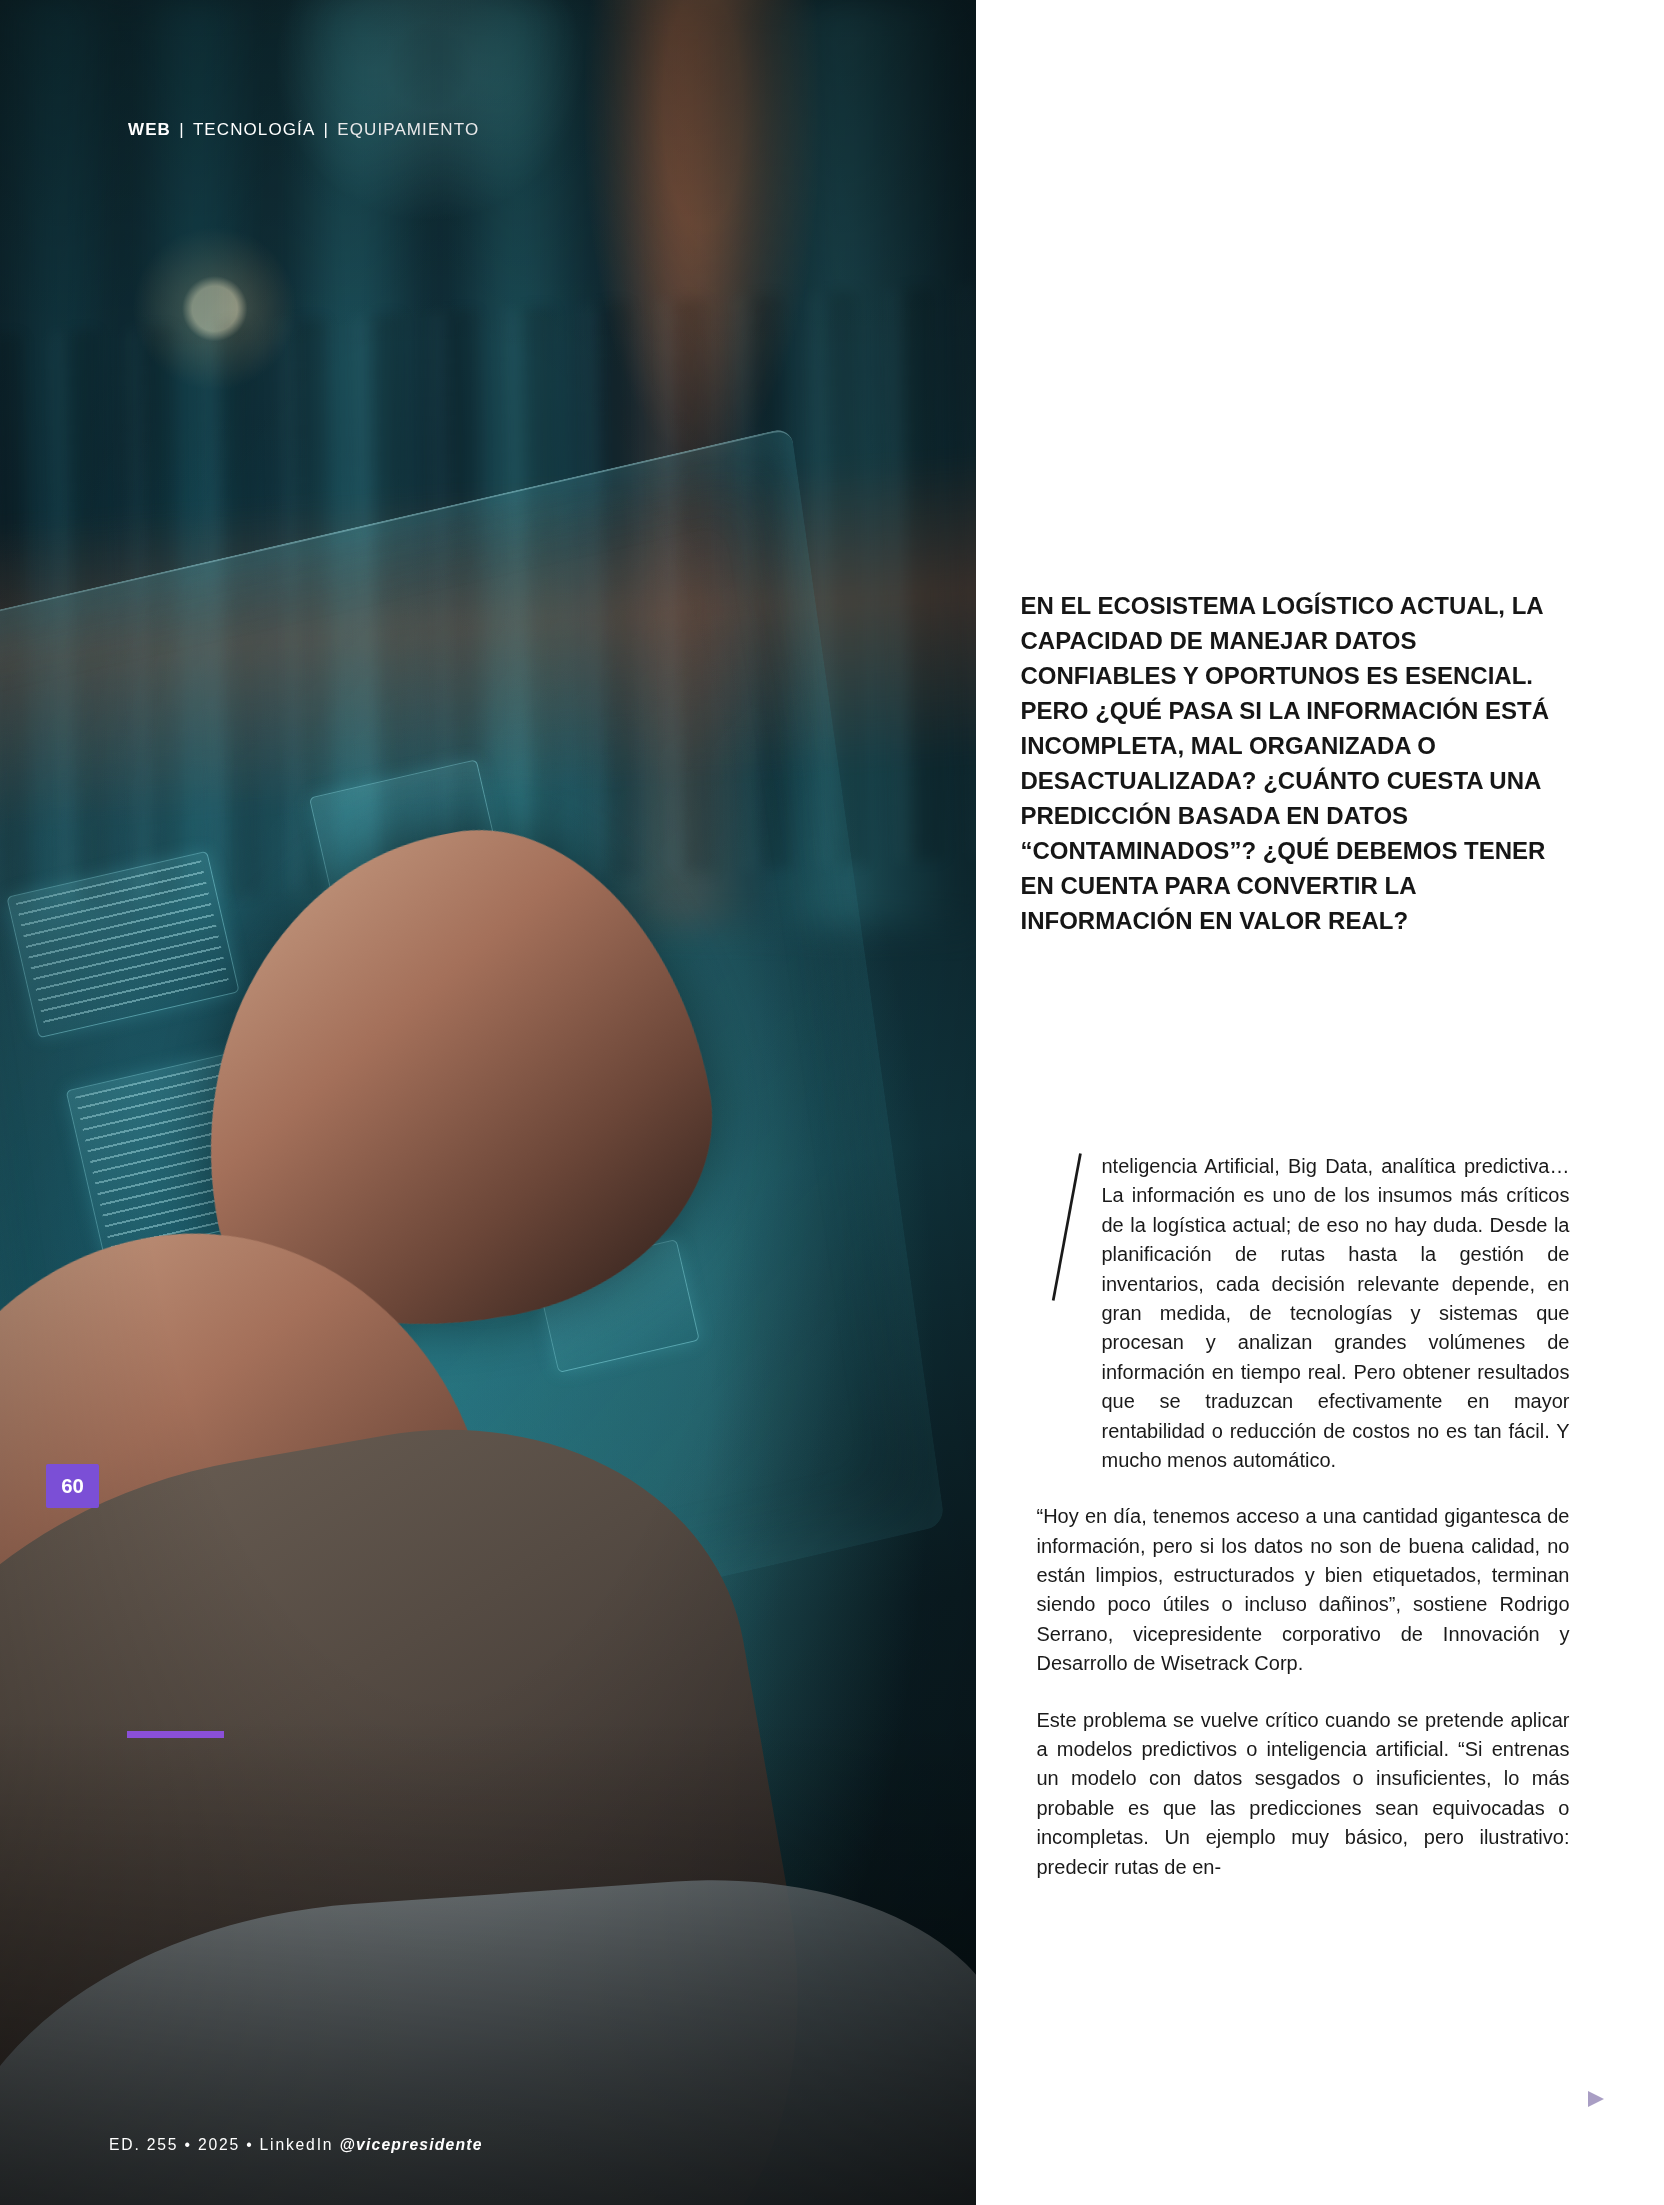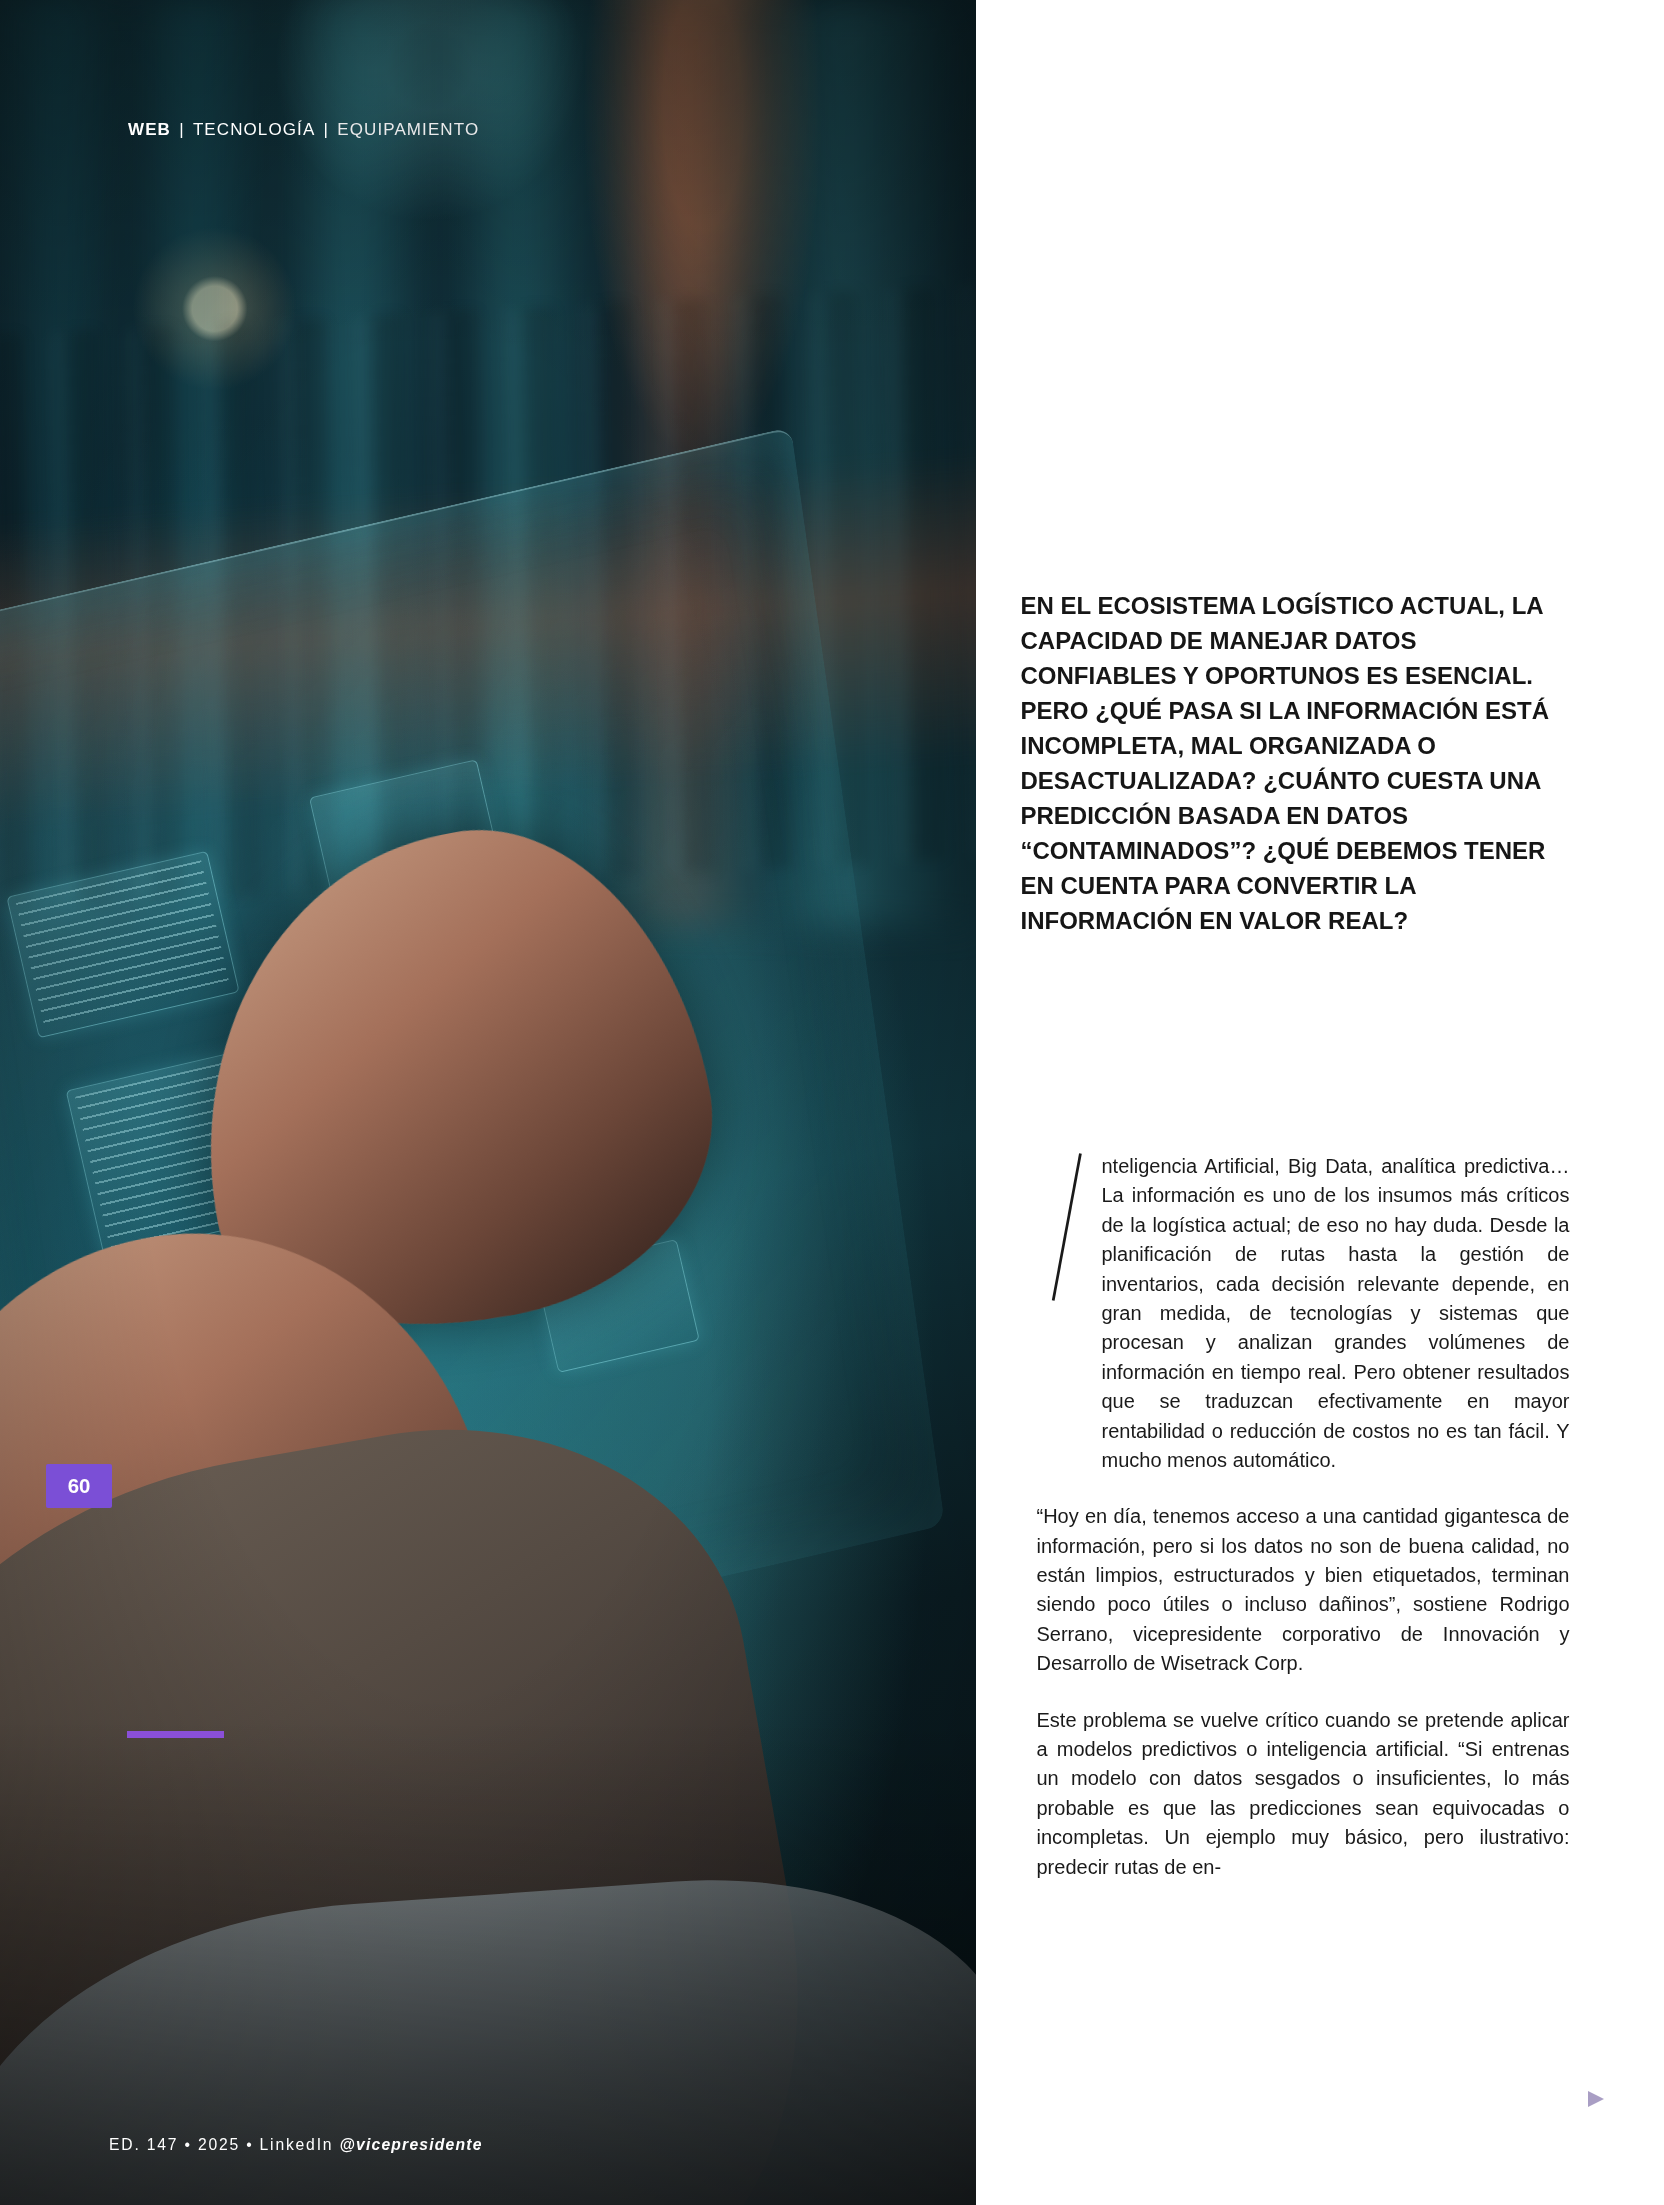--- a/index.html
+++ b/index.html
@@ -187,21 +187,21 @@
     display: inline-block;
     margin: 0 8.2px;
     color: #ffffff;
     font-weight: 300;
   }
 
   .page-number {
     position: absolute;
     left: 46px;
     top: 1464px;
-    width: 66px;
+    width: 53px;
     height: 44px;
     background: #7b4fd6;
     color: #ffffff;
     font-size: 20.4px;
     font-weight: 700;
     display: flex;
     align-items: center;
     justify-content: center;
     border-radius: 2px;
   }
@@ -317,21 +317,21 @@
   <div class="photo-vignette"></div>
 
   <div class="kicker">
     <span class="k-strong">WEB</span><span class="k-sep">|</span><span class="k-mid">TECNOLOGÍA</span><span class="k-sep">|</span><span class="k-light">EQUIPAMIENTO</span>
   </div>
 
   <div class="page-number">60</div>
   <div class="accent-dash"></div>
 
   <div class="footer-line">
-    <span>ED. 147 • 2025 • LinkedIn</span>
+    <span>ED. 255 • 2025 • LinkedIn</span>
     <span class="f-b">@vicepresidente</span>
   </div>
 </div>
 
 <div class="content">
 
 
   <p class="standfirst">EN EL ECOSISTEMA LOGÍSTICO ACTUAL, LA CAPACIDAD DE MANEJAR DATOS CONFIABLES Y OPORTUNOS ES ESENCIAL. PERO ¿QUÉ PASA SI LA INFORMACIÓN ESTÁ INCOMPLETA, MAL ORGANIZADA O DESACTUALIZADA? ¿CUÁNTO CUESTA UNA PREDICCIÓN BASADA EN DATOS “CONTAMINADOS”? ¿QUÉ DEBEMOS TENER EN CUENTA PARA CONVERTIR LA INFORMACIÓN EN VALOR REAL?</p>
 
   <div class="body-col">

